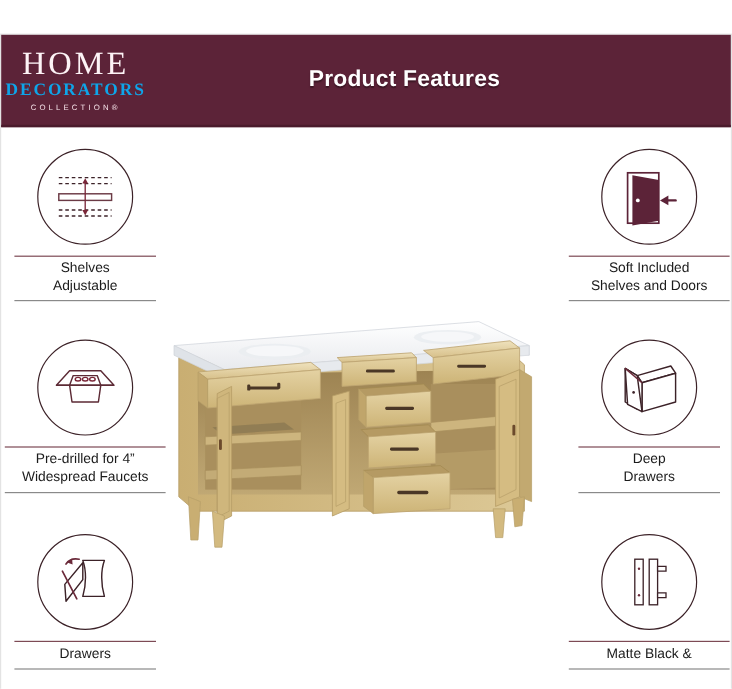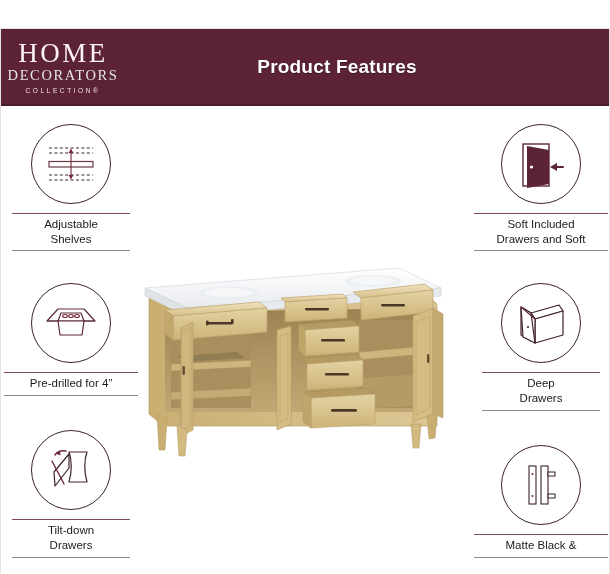--- a/index.html
+++ b/index.html
@@ -49,22 +49,22 @@
     line-height: 0.95;
     letter-spacing: 2.5px;
     font-weight: 400;
     color: #fdf3f6;
   }
   .logo-decorators {
     font-family: "Liberation Serif", serif;
     font-size: 14.5px;
     line-height: 1.25;
     letter-spacing: 1.6px;
-    font-weight: 400;
-    color: #e5e5e5;
+    font-weight: 700;
+    color: #0ea5e9;
   }
   .logo-collection {
     font-family: "Liberation Sans", sans-serif;
     font-size: 6.5px;
     letter-spacing: 2.6px;
     margin-top: 3px;
     color: #f6e2e9;
   }
 
   .header-title {
@@ -180,22 +180,22 @@
               <rect x="10" y="29.5" width="44" height="5.5" fill="#ffffff" stroke="#6b3a45"></rect>
             </g>
             <g stroke="#7a2638" stroke-width="1.1" fill="none">
               <line x1="32" y1="19" x2="32" y2="45"></line>
             </g>
             <path d="M32 16.5 L29.6 21 L34.4 21 Z" fill="#7a2638"></path>
             <path d="M32 47.5 L29.6 43 L34.4 43 Z" fill="#7a2638"></path>
           </svg>
         </div>
         <div class="label">
+          <div>Shelves</div>
           <div>Adjustable</div>
-          <div>Shelves</div>
         </div>
       </div>
 
       <div class="feature feature-2">
         <div class="icon-circle">
           <svg width="64" height="64" viewBox="0 0 64 64">
             <g stroke="#5c2a35" fill="none" stroke-width="1.2" stroke-linejoin="round">
               <path d="M8 30 L19 18 L45 18 L56 30 Z" fill="#ffffff"></path>
               <path d="M19 30 L22 22 L42 22 L45 30 Z" fill="#ffffff"></path>
               <path d="M19 30 L21 44 L43 44 L45 30" fill="#ffffff"></path>
@@ -203,39 +203,39 @@
             </g>
             <g fill="none" stroke="#7a2638" stroke-width="1.2">
               <ellipse cx="26" cy="25" rx="2.3" ry="1.5"></ellipse>
               <ellipse cx="32" cy="25" rx="2.3" ry="1.5"></ellipse>
               <ellipse cx="38" cy="25" rx="2.3" ry="1.5"></ellipse>
             </g>
           </svg>
         </div>
         <div class="label wide">
           <div>Pre-drilled for 4”</div>
+          <div>Widespread Faucets</div>
         </div>
       </div>
 
       <div class="feature feature-3">
         <div class="icon-circle">
           <svg width="64" height="64" viewBox="0 0 64 64">
             <g stroke="#3c2228" fill="#ffffff" stroke-width="1.2" stroke-linejoin="round">
               <path d="M30 14 L48 14 C45 22 45 34 48 44 L30 44 C33 34 33 22 30 14 Z"></path>
               <path d="M30 16 L30 30 L16 48 L15 34 Z"></path>
             </g>
             <g stroke="#6b2a3a" stroke-width="1.4" fill="none" stroke-linecap="round">
               <path d="M27 13 C22 12 18 14 16 17"></path>
               <line x1="13" y1="23" x2="25" y2="46"></line>
             </g>
             <path d="M16.5 15.5 L21 12.5 L21.5 17.5 Z" fill="#6b2a3a"></path>
           </svg>
         </div>
         <div class="label">
-          <div>Tilt-down</div>
           <div>Drawers</div>
         </div>
       </div>
 
     </div>
 
     <div class="center">
       <div class="product-stage">
         <svg width="330" height="215" viewBox="0 0 330 215">
           <defs>
@@ -342,21 +342,21 @@
             <path d="M18 14 L40 18 L40 52 L18 56 Z" fill="#5c2338"></path>
             <circle cx="22.5" cy="35" r="1.6" fill="#ffffff"></circle>
             <g stroke="#5c2338" stroke-width="2" fill="none" stroke-linecap="round">
               <line x1="54" y1="35" x2="44" y2="35"></line>
             </g>
             <path d="M41 35 L48 31 L48 39 Z" fill="#5c2338"></path>
           </svg>
         </div>
         <div class="label wide">
           <div>Soft Included</div>
-          <div>Drawers and Soft</div>
+          <div>Shelves and Doors</div>
         </div>
       </div>
 
       <div class="feature feature-2">
         <div class="icon-circle">
           <svg width="64" height="64" viewBox="0 0 64 64">
             <g stroke="#3c2228" stroke-width="1.2" fill="#ffffff" stroke-linejoin="round">
               <path d="M22 22 L50 14 L54 20 L26 28 Z"></path>
               <path d="M26 28 L54 20 L54 44 L26 52 Z"></path>
               <path d="M22 22 L26 28 L26 52 L22 46 Z"></path>

